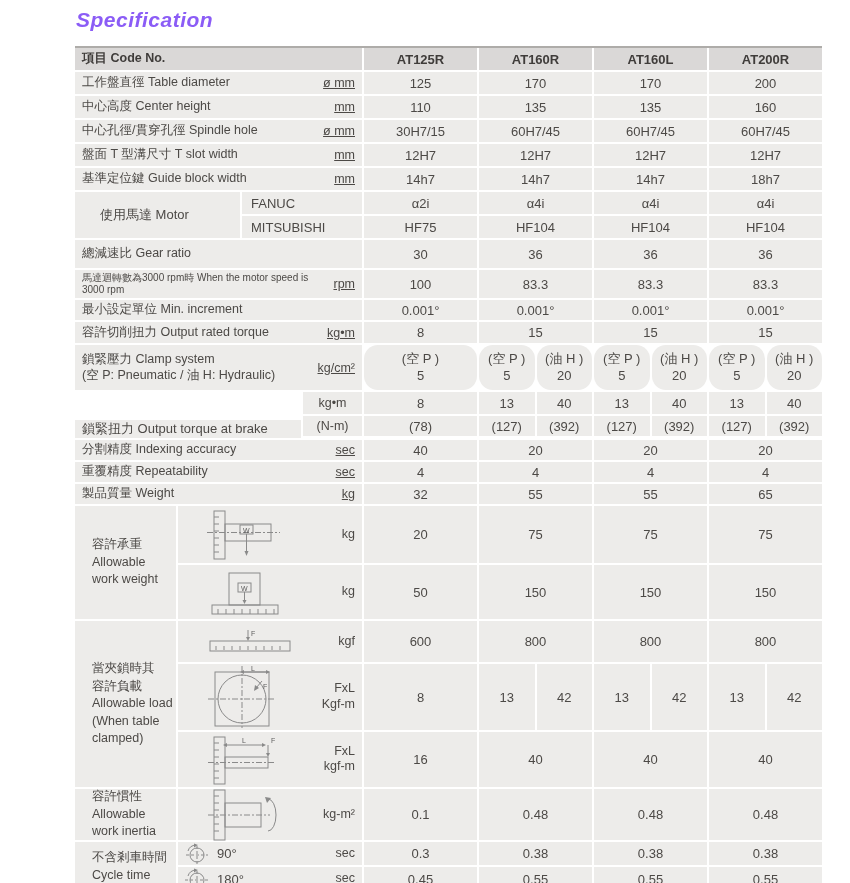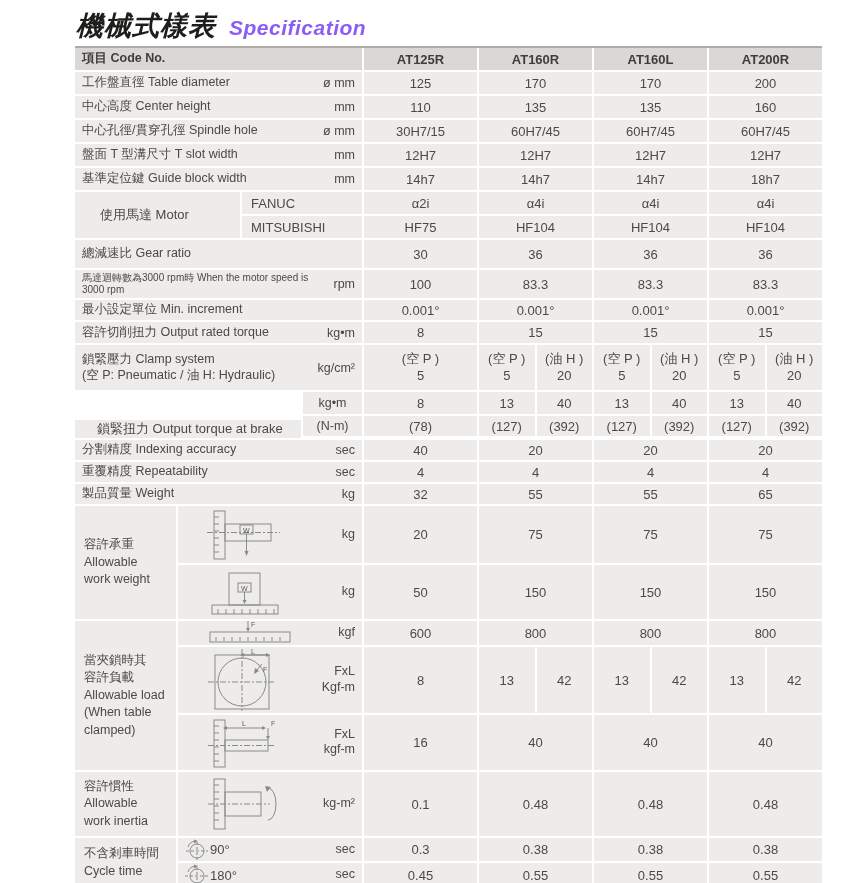--- a/index.html
+++ b/index.html
@@ -19,49 +19,48 @@
     border-top:2px solid #aeaca9;border-bottom:3px solid #a5a3a0;
   }
   .row{display:flex;gap:2px;}
   .cell{
     background:#edecea;display:flex;align-items:center;justify-content:center;
     font-size:13px;box-sizing:border-box;flex:none;
   }
   .head{background:#dad8d7;font-weight:bold;color:#3f3c3a;}
   .lab{width:287px;justify-content:flex-start;padding:0 7px;gap:4px;}
   .lab .lt{flex:1;text-align:left;font-size:12.5px;line-height:1.25;}
-  .lab .unit{text-align:center;white-space:nowrap;font-size:12.5px;}
+  .lab .unit{text-align:center;white-space:nowrap;font-size:12.5px;text-decoration:underline;}
   .val{width:113px;}
   .split{display:flex;gap:2px;width:113px;background:transparent;padding:0;}
   .half{flex:1 1 0;width:auto;}
-  .two{flex-direction:column;line-height:1.3;justify-content:center;}
+  .two{flex-direction:column;line-height:1.3;justify-content:center;border-radius:14px;}
   .group{display:flex;gap:2px;}
   .gcol{display:flex;flex-direction:column;gap:2px;}
   .side165{width:165px;justify-content:flex-start;padding-left:25px;}
-  .side226{width:226px;justify-content:flex-start;padding-left:22px;margin-top:28px;}
+  .side226{width:226px;justify-content:flex-start;padding-left:7px;margin-top:28px;}
   .side101{width:101px;flex-direction:column;align-items:flex-start;justify-content:center;
-           padding-left:9px;font-size:12.5px;line-height:1.4;}
+           padding-left:17px;font-size:12.5px;line-height:1.4;}
   .sub120{width:120px;justify-content:flex-start;padding-left:9px;}
   .sub59{width:59px;font-size:12.5px;}
   .diag{width:184px;position:relative;justify-content:flex-start;padding-left:6px;}
   .diag .unit{position:absolute;right:7px;top:50%;transform:translateY(-50%);
               text-align:right;line-height:1.25;font-size:12.5px;}
   .f11 .lt{font-size:10px;}
   .h18{height:28px}.h20{height:20px}.h21{height:21px}.h22{height:22px}.h23{height:23px}
-  .h24{height:24px}.h33{height:24px}.h45{height:45px}.h54{height:54px}.h55{height:55px}
-  .h57{height:57px}.h64{height:64px}.h66{height:66px}
+  .h24{height:24px}.h33{height:41px}.h45{height:45px}.h54{height:54px}.h55{height:55px}
+  .h57{height:57px}.h64{height:51px}.h66{height:66px}
   svg{display:block;}
   svg text{fill:#5c5c5c;font-family:"Liberation Sans",sans-serif;}
-  .angle{font-size:13px;}
+  .angle{margin-left:7px;font-size:13px;}
 </style>
 </head>
 <body>
 
 <div class="titlebar">
-  <span class="title-zh">機械式樣表</span>
   <span class="title-en">Specification</span>
 </div>
 
 <div class="spec-table">
 
   <div class="row h22">
     <div class="cell lab head">
         <span class="lt">項目 Code No.</span>
       </div>
     <div class="cell val head">AT125R</div>

